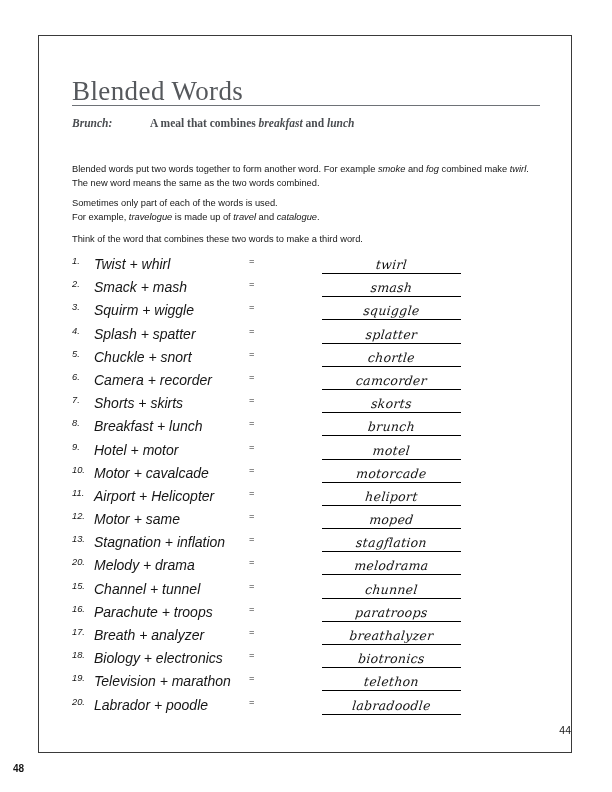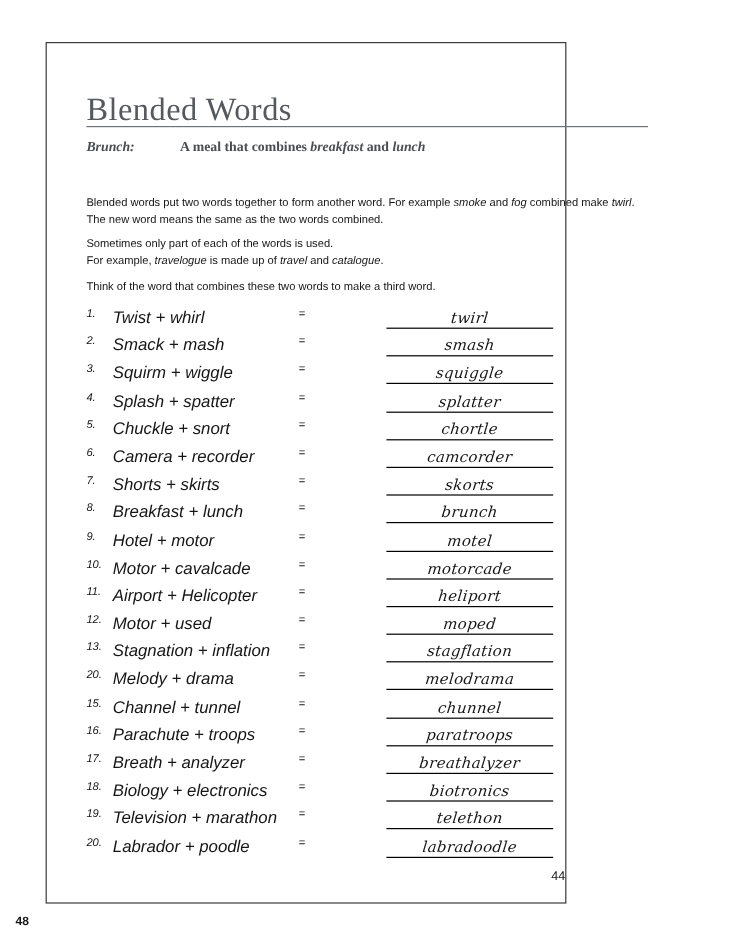--- a/index.html
+++ b/index.html
@@ -13,21 +13,21 @@
     position: relative;
     font-family: "Liberation Sans", sans-serif;
     overflow: hidden;
   }
 
   
   #page-frame {
     position: absolute;
     left: 38px;
     top: 35px;
-    width: 434px;
+    width: 534px;
     height: 718px;
     border: 1.5px solid #3a3a3a;
     box-sizing: border-box;
     background: #ffffff;
   }
 
   
   #worksheet-title {
     position: absolute;
     left: 33px;
@@ -271,21 +271,21 @@
       <div class="answer-row">
         <span class="row-num">11.</span>
         <span class="row-prompt">Airport + Helicopter</span>
         <span class="row-equals">=</span>
         <span class="row-answer-wrap">
           <span class="row-answer">heliport</span>
         </span>
       </div>
       <div class="answer-row">
         <span class="row-num">12.</span>
-        <span class="row-prompt">Motor + used</span>
+        <span class="row-prompt">Motor + same</span>
         <span class="row-equals">=</span>
         <span class="row-answer-wrap">
           <span class="row-answer">moped</span>
         </span>
       </div>
       <div class="answer-row">
         <span class="row-num">13.</span>
         <span class="row-prompt">Stagnation + inflation</span>
         <span class="row-equals">=</span>
         <span class="row-answer-wrap">

